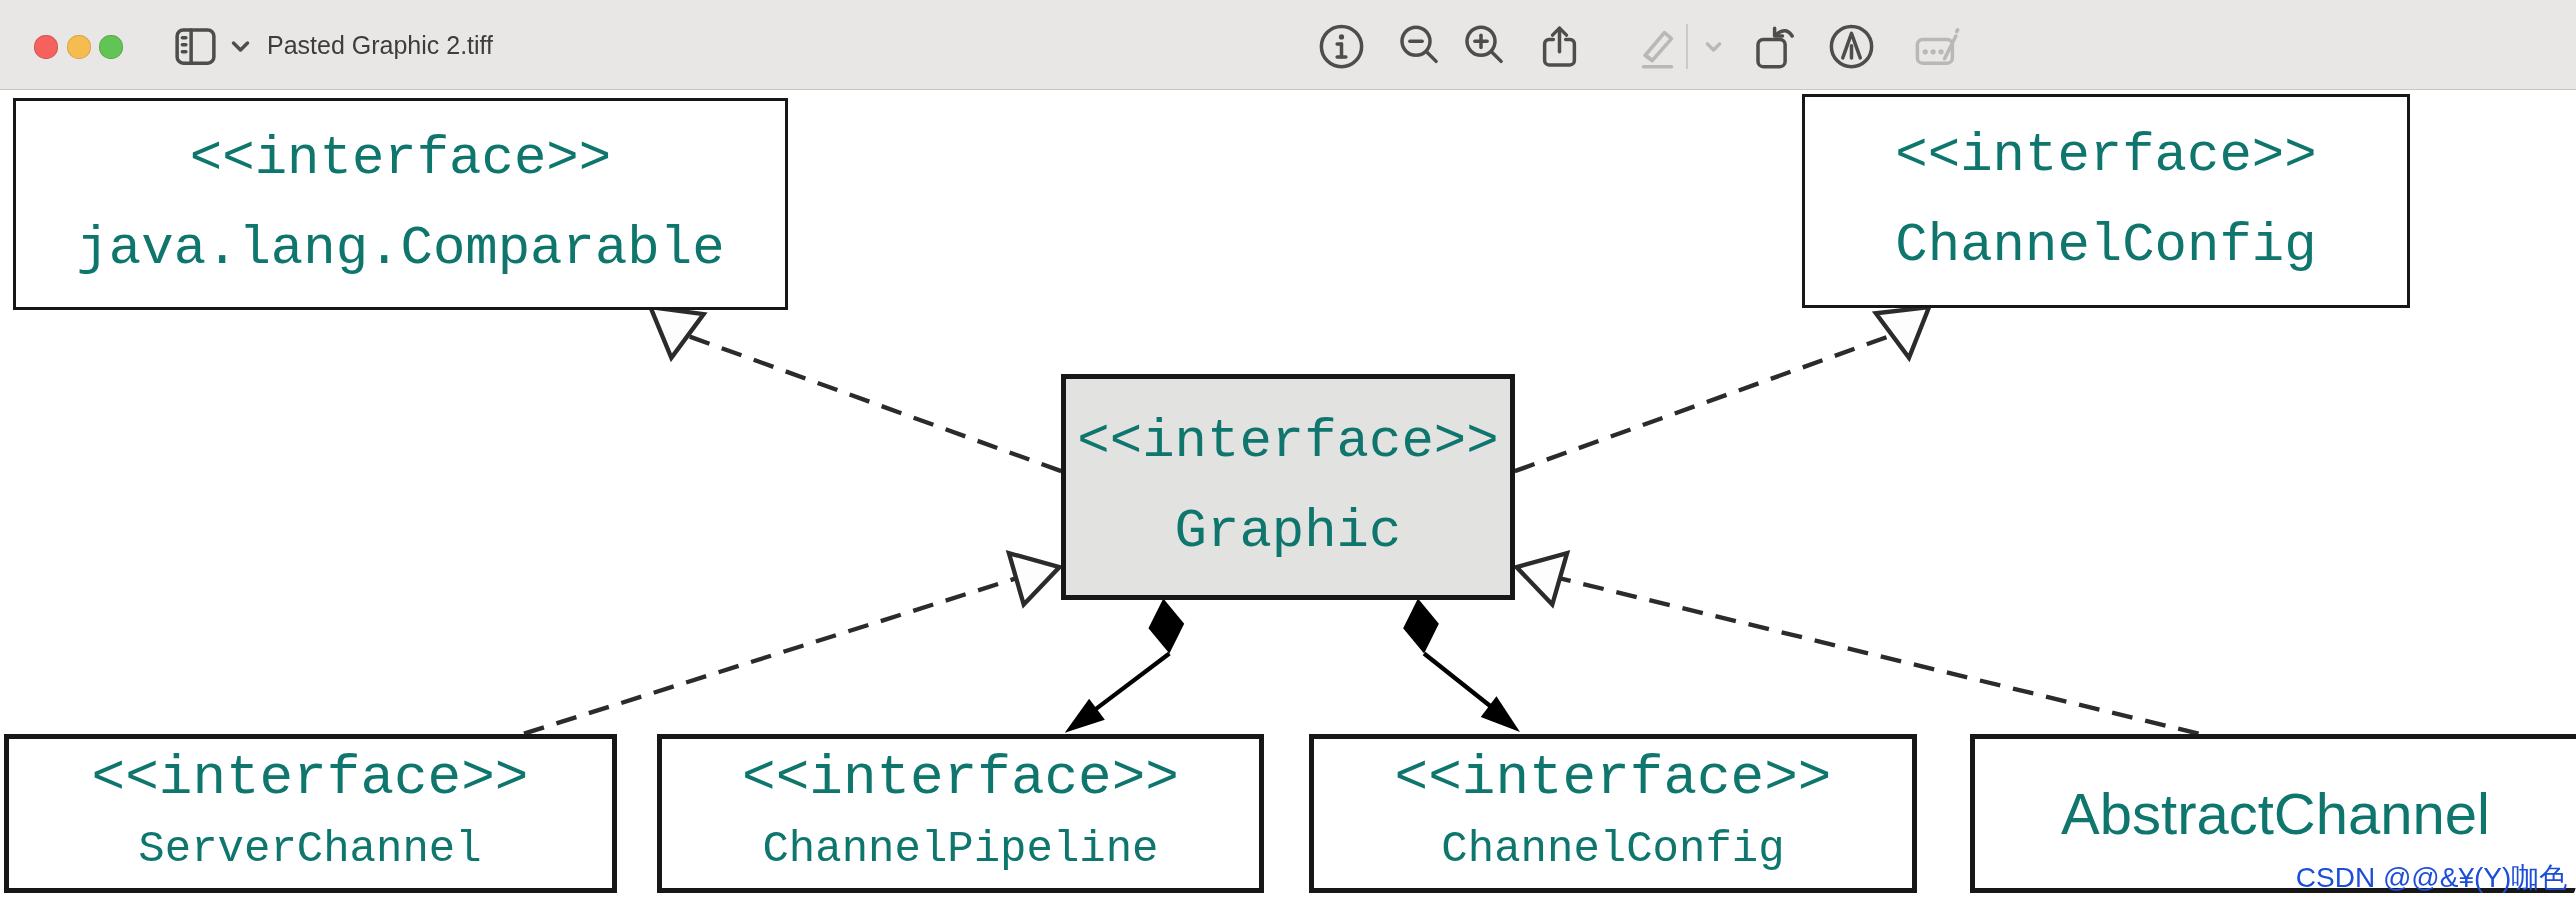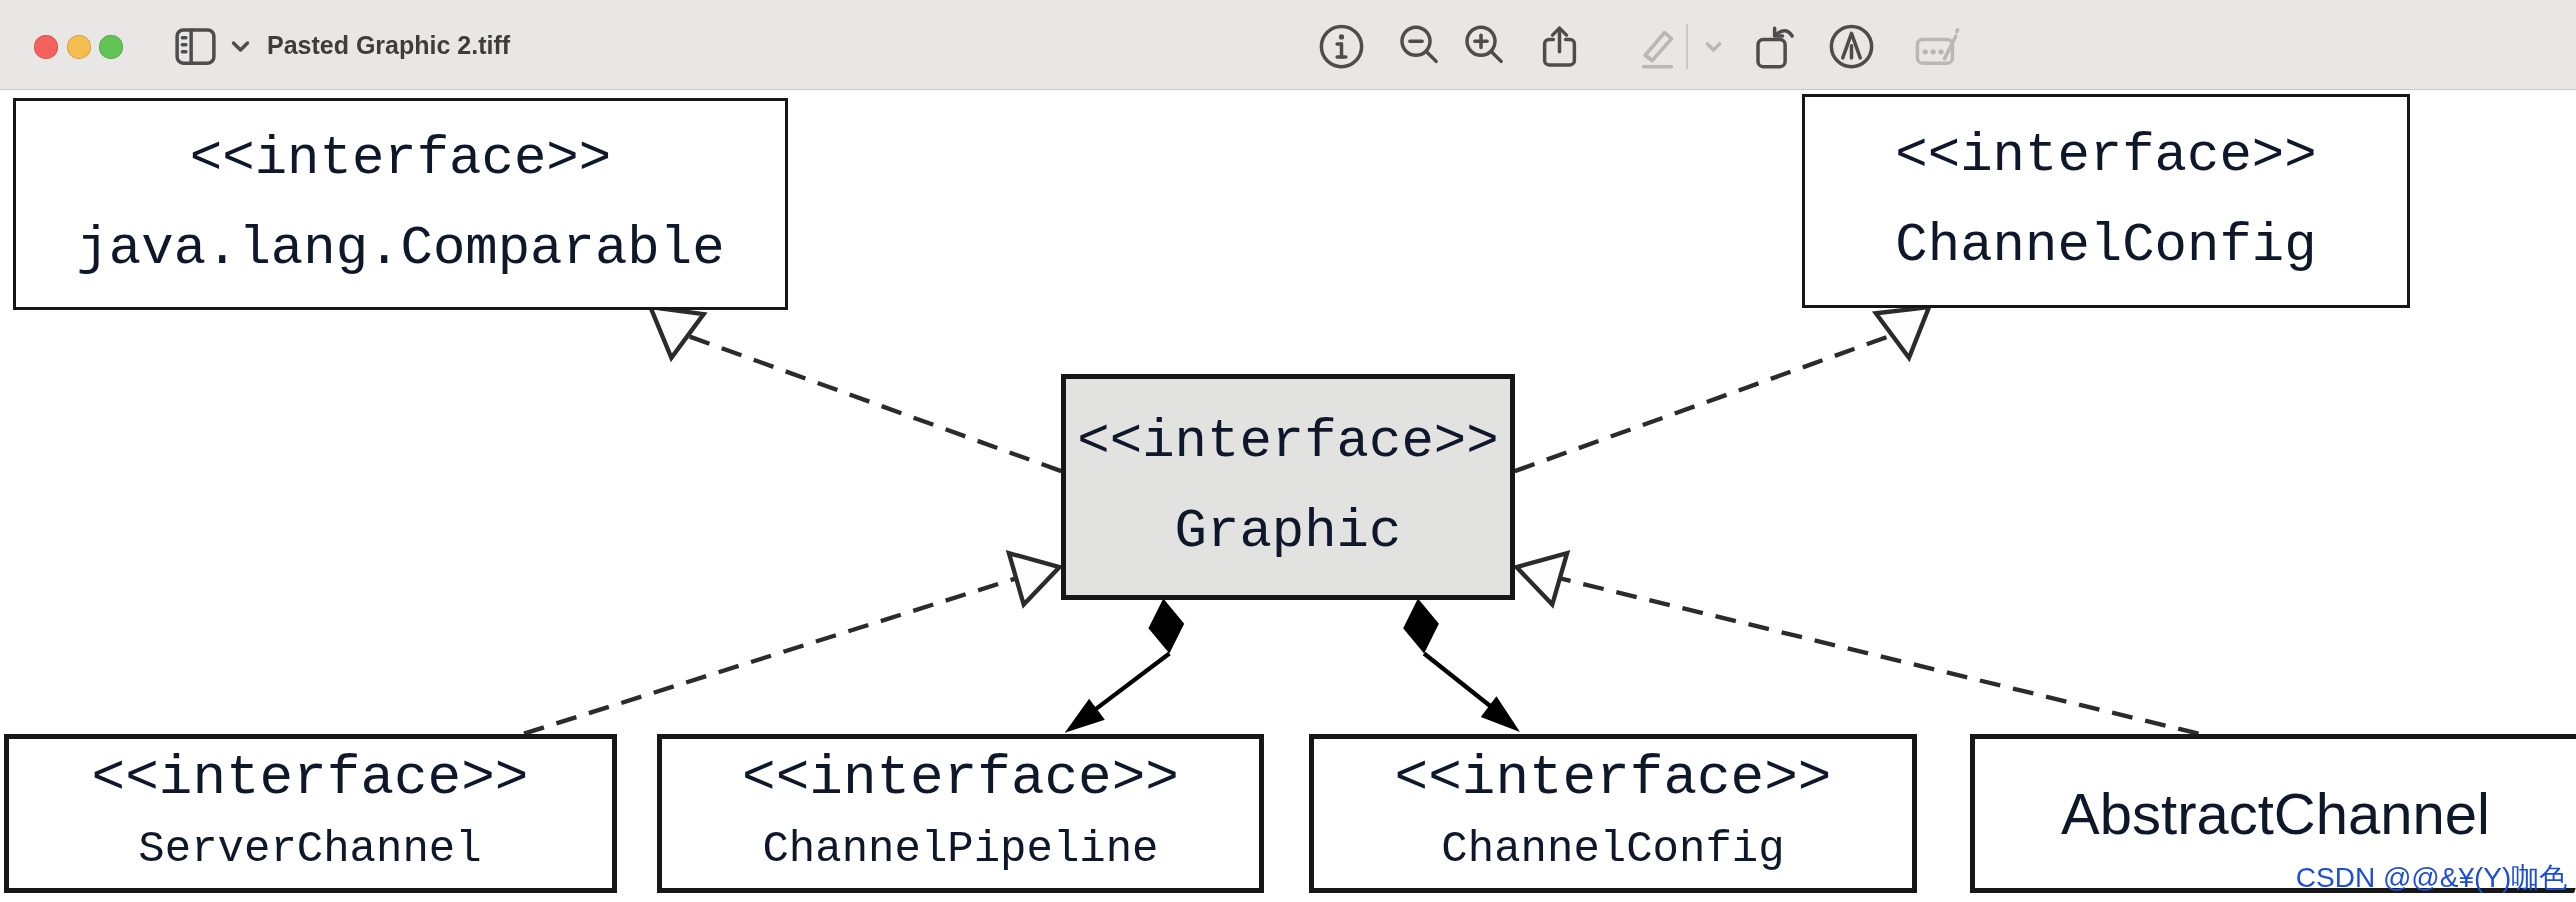--- a/index.html
+++ b/index.html
@@ -13,34 +13,34 @@
   .tl.red{left:34px;background:#f5615c;}
   .tl.yellow{left:67px;background:#f5bd4f;}
   .tl.green{left:99px;background:#62c454;}
   .tbicon{position:absolute;top:22px;width:49px;height:49px;}
   .tbicon svg{width:49px;height:49px;}
   .stroke{fill:none;stroke:#4d4d4d;stroke-width:4;stroke-linecap:round;stroke-linejoin:round;}
   .fillc{fill:#4d4d4d;stroke:none;}
   .disabled .stroke{stroke:#b9b8b6;}
   .disabled .fillc{fill:#b9b8b6;}
   .wtitle{position:absolute;left:267px;top:0;height:90px;line-height:90px;
-          font-size:25px;font-weight:700;color:#3d3d3d;}
+          font-size:25px;font-weight:400;color:#3d3d3d;}
   .divider{position:absolute;left:1686px;top:23.6px;width:1.7px;height:45px;background:#cac9c7;}
   .search{position:absolute;left:1986px;top:18.3px;width:569px;height:54px;border-radius:14px;
           background:#dcdbd9;display:flex;align-items:center;padding:0 14px;box-sizing:border-box;}
   .search svg{flex:0 0 auto;}
   .search input{flex:1;margin-left:10.5px;border:none;background:transparent;outline:none;
                 font-size:27px;color:#444;font-family:"Liberation Sans",sans-serif;}
   .search input::placeholder{color:#909090;opacity:1;}
   
   .canvas{position:absolute;top:90px;left:0;width:2576px;height:812px;background:#fff;}
   .connectors{position:absolute;top:0;left:0;}
   .uml-node{position:absolute;box-sizing:border-box;background:#fff;border:3.5px solid #171717;
             display:flex;flex-direction:column;align-items:center;justify-content:center;
-            font-family:"Liberation Mono","DejaVu Sans Mono",monospace;color:#0f172a;text-align:center;}
+            font-family:"Liberation Mono","DejaVu Sans Mono",monospace;color:#0f766e;text-align:center;}
   .uml-node.thick{border-width:5.2px;}
   .uml-node .l1{font-size:54px;line-height:54px;}
   .uml-node .l2{font-size:54px;line-height:54px;margin-top:36px;}
   .uml-node.small .l1{font-size:56px;line-height:56px;}
   .uml-node.small .l2{font-size:44px;line-height:56px;margin-top:15.7px;}
   .uml-node.gray{background:#e2e2e1;}
   .uml-node.classnode{font-family:"Liberation Sans",sans-serif;}
   .uml-node.classnode .l2{font-size:58px;line-height:58px;margin-top:0;}
   .watermark{position:absolute;right:8.7px;bottom:5.2px;font-size:28px;color:#1d4ed8;
              font-family:"Liberation Sans",sans-serif;}

